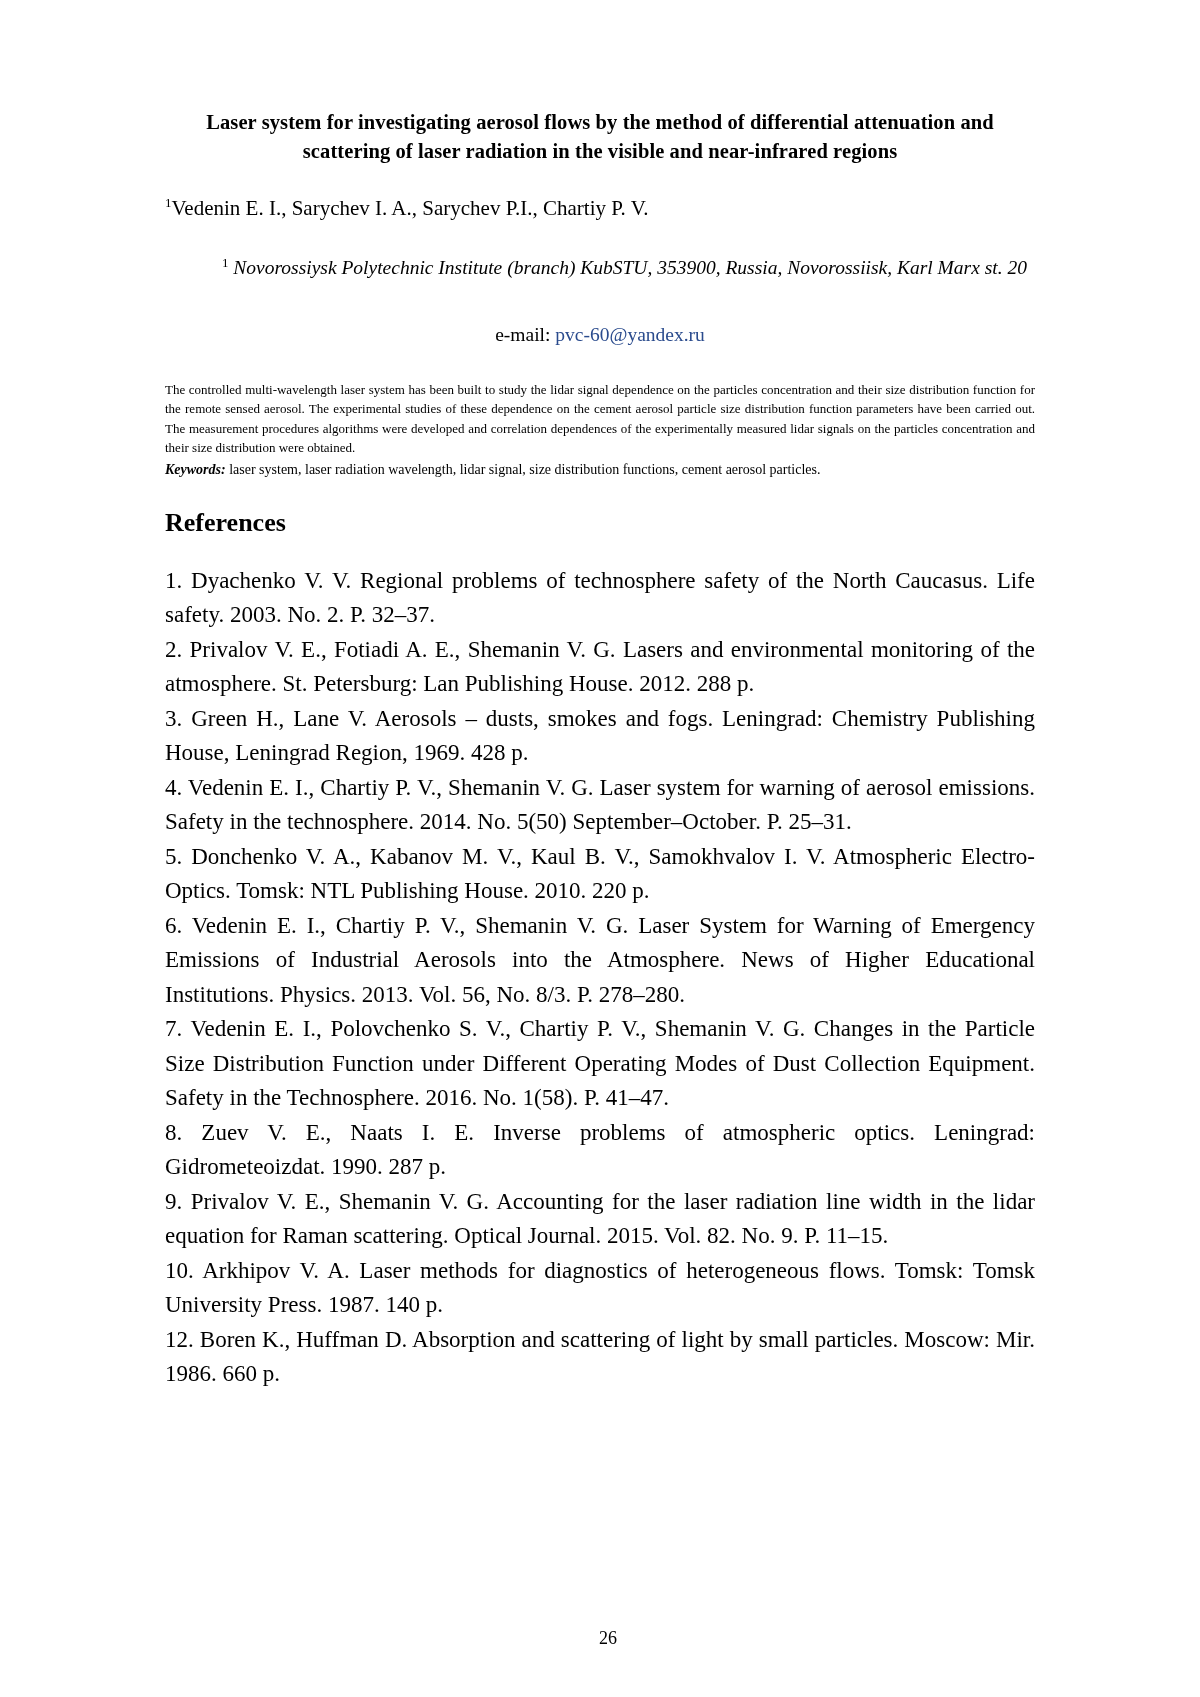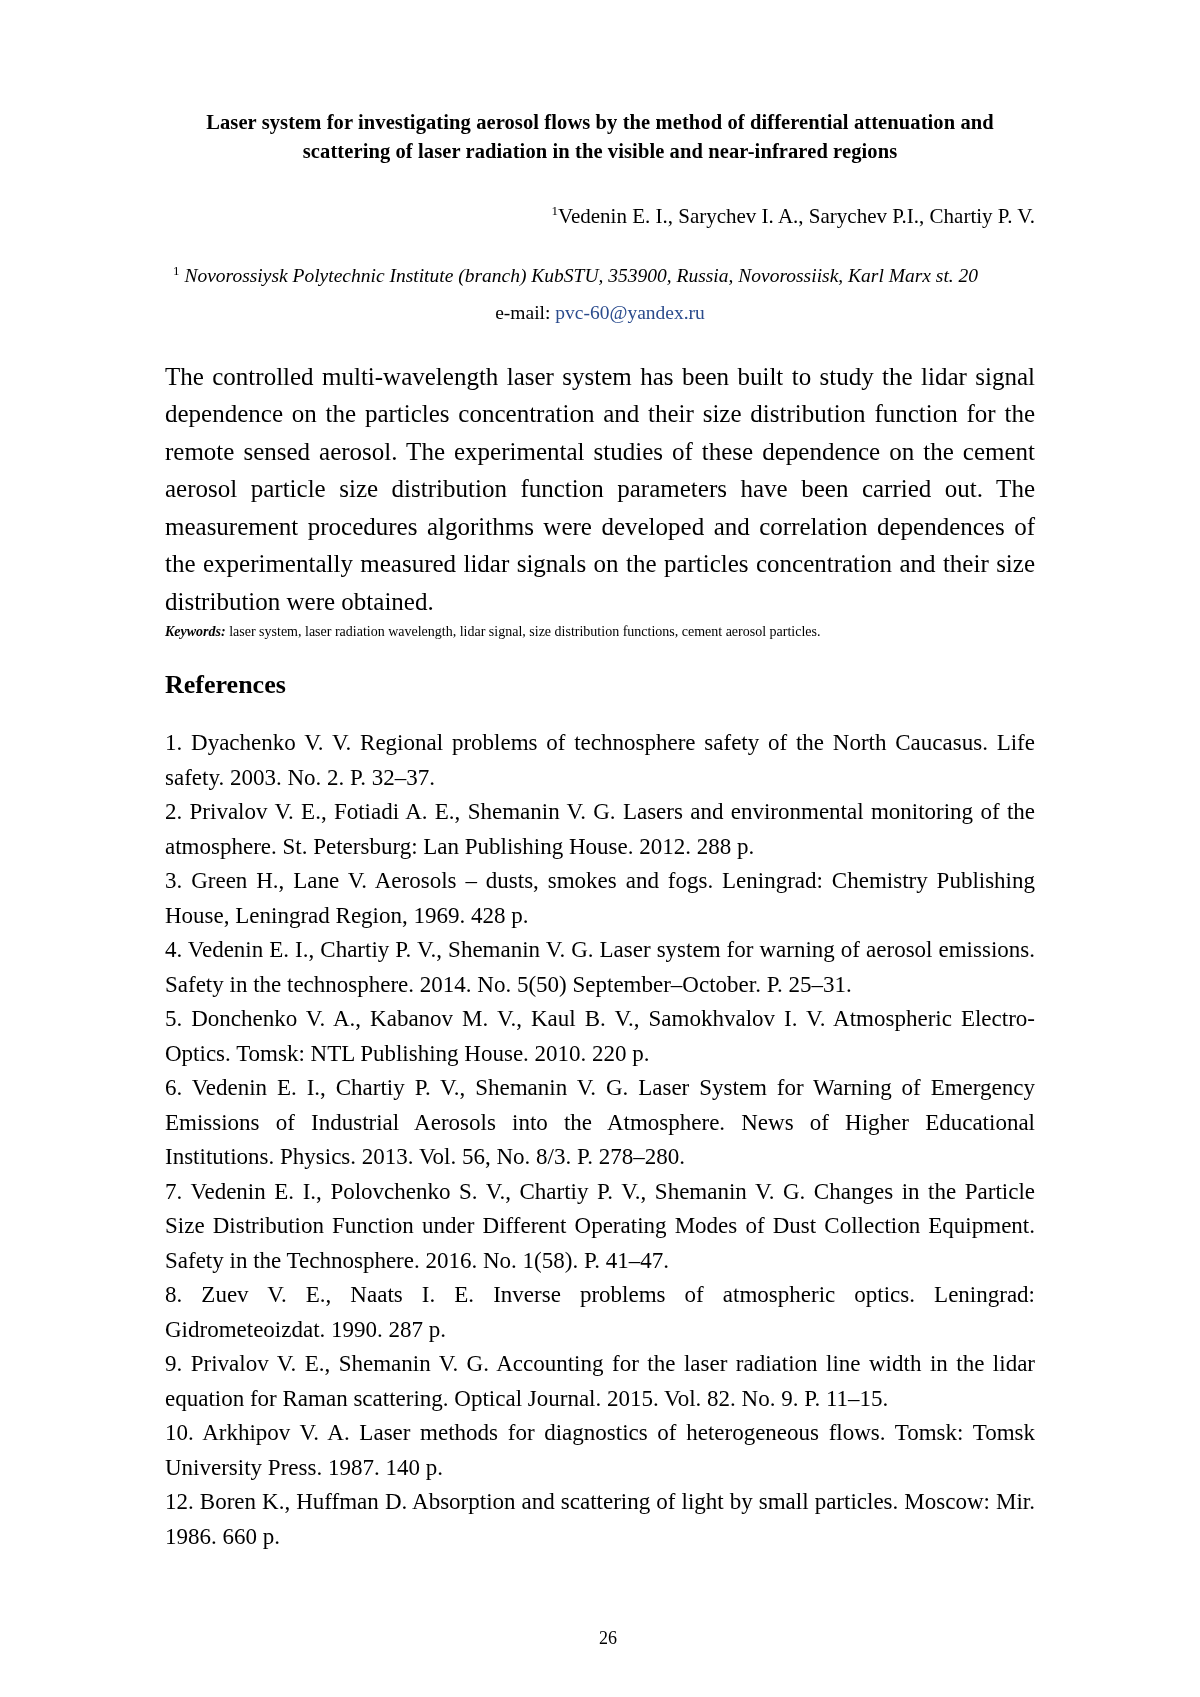--- a/index.html
+++ b/index.html
@@ -25,54 +25,54 @@
   .title {
     font-size: 20.5px;
     font-weight: bold;
     text-align: center;
     line-height: 1.42;
     margin: 8px 18px 0 18px;
     letter-spacing: 0.1px;
   }
   .authors {
     font-size: 21px;
-    text-align: right;
-    margin-top: 36px;
+    text-align: left;
+    margin-top: 28px;
     line-height: 1.4;
   }
   .authors sup {
     font-size: 13px;
     vertical-align: super;
     line-height: 0;
   }
   .affiliation {
     font-size: 19.5px;
     font-style: italic;
-    text-align: left;
+    text-align: right;
     margin-top: 30px;
     line-height: 1.45;
     padding: 0 8px;
   }
   .affiliation sup {
     font-size: 13px;
     font-style: normal;
     vertical-align: super;
     line-height: 0;
   }
   .email-line {
     font-size: 19.5px;
     text-align: center;
-    margin-top: 12px;
+    margin-top: 42px;
   }
   .email-link {
     color: #2a4b8d;
     text-decoration: none;
   }
   .abstract {
-    font-size: 25px;
+    font-size: 13px;
     text-align: justify;
     text-justify: inter-word;
     margin-top: 34px;
     line-height: 1.5;
   }
   .keywords {
     font-size: 14px;
     text-align: justify;
     line-height: 1.5;
     margin-top: 1px;

